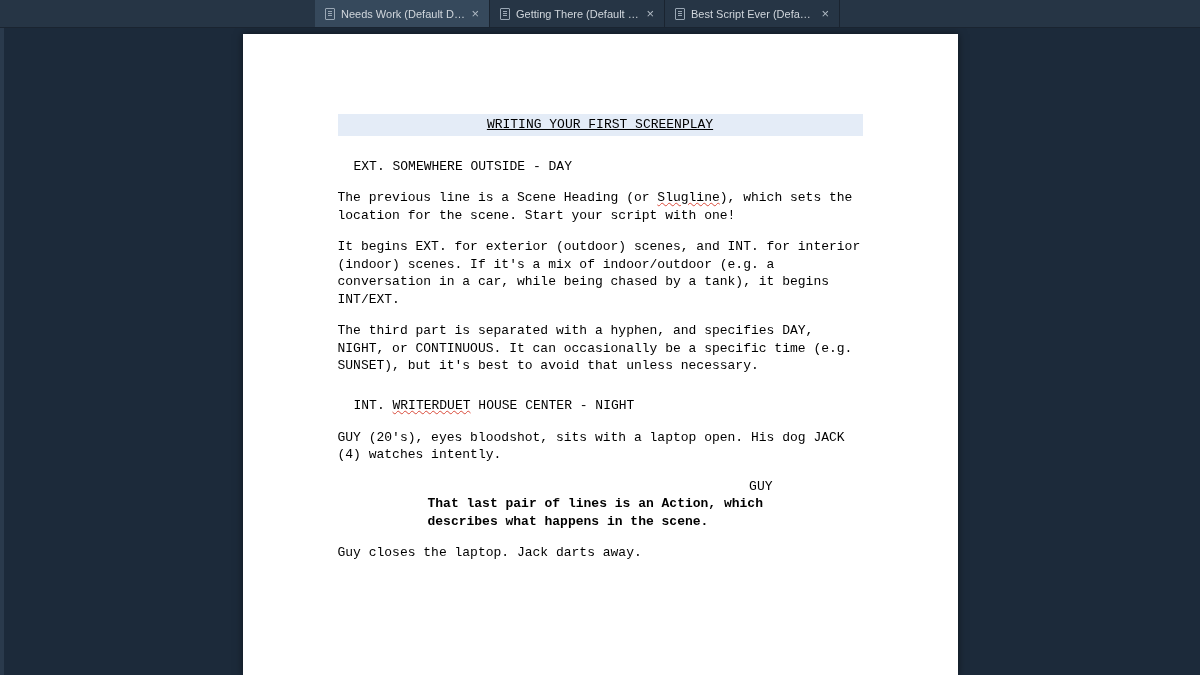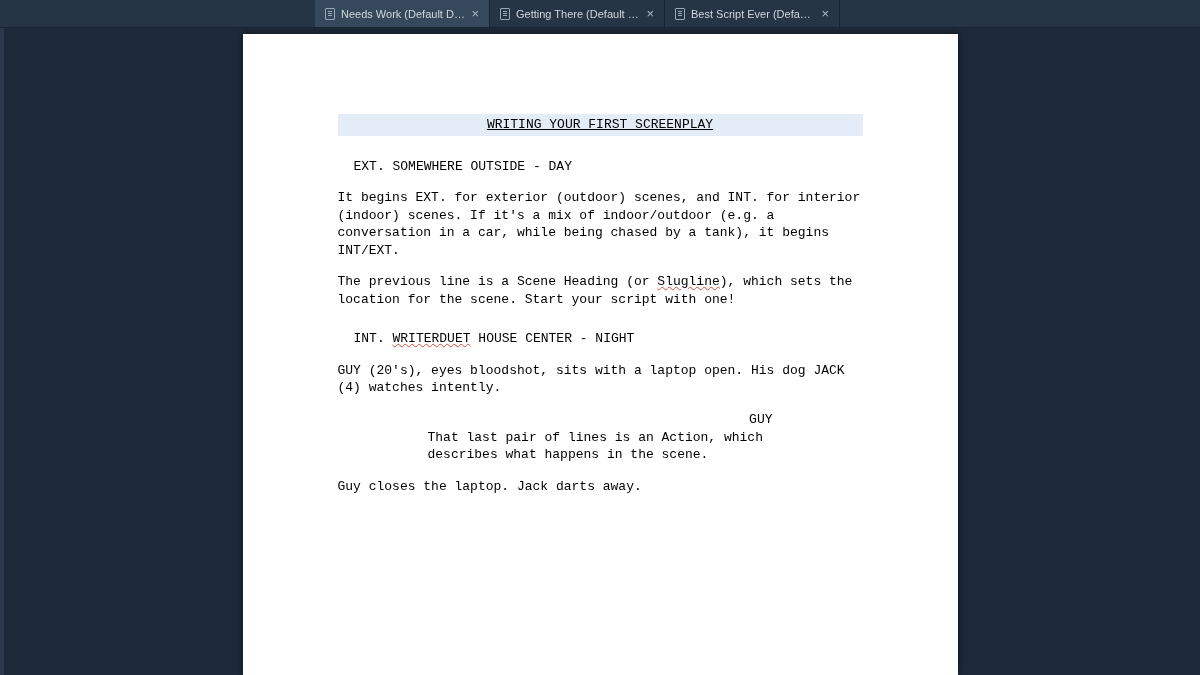--- a/index.html
+++ b/index.html
@@ -82,21 +82,21 @@
     margin-bottom: 16px;
   }
   .title-text {
     text-decoration: underline;
     font-weight: normal;
   }
 
   .action { margin-bottom: 14px; }
   .scene-heading { margin: 22px 0 14px 16px; }
   .cue { text-align: right; margin-left: 90px; margin-right: 90px; }
-  .dialogue { margin: 0 90px 14px 90px; }
+  .dialogue { margin: 0 90px 14px 90px; font-weight: bold; }
 
   .squiggle {
     text-decoration: underline wavy #d94a3a;
     text-decoration-thickness: 1px;
   }
 
   
   .left-gutter {
     position: absolute;
     left: 0; top: 0; bottom: 0;
@@ -131,25 +131,26 @@
   <div class="left-gutter"></div>
   <div class="page">
 
     <div class="title-block">
       <span class="title-text">WRITING YOUR FIRST SCREENPLAY</span>
     </div>
 
 
     <div class="scene-heading">EXT. SOMEWHERE OUTSIDE - DAY</div>
 
-    <div class="action">It begins EXT. for exterior (outdoor) scenes, and INT. for interior (indoor) scenes. If it's a mix of indoor/outdoor (e.g. a conversation in a car, while being chased by a tank), it begins INT/EXT.</div>
-
     <div class="action">
       <span>The previous line is a Scene Heading (or </span><span class="squiggle">Slugline</span><span>), which sets the location for the scene. Start your script with one!</span>
     </div>
+
+    <div class="action">It begins EXT. for exterior (outdoor) scenes, and INT. for interior (indoor) scenes. If it's a mix of indoor/outdoor (e.g. a conversation in a car, while being chased by a tank), it begins INT/EXT.</div>
+    <div class="action">The third part is separated with a hyphen, and specifies DAY, NIGHT, or CONTINUOUS. It can occasionally be a specific time (e.g. SUNSET), but it's best to avoid that unless necessary.</div>
 
     <div class="scene-heading">
       <span>INT. </span><span class="squiggle">WRITERDUET</span><span> HOUSE CENTER - NIGHT</span>
     </div>
 
     <div class="action">GUY (20's), eyes bloodshot, sits with a laptop open. His dog JACK (4) watches intently.</div>
 
     <div class="cue">GUY</div>
     <div class="dialogue">That last pair of lines is an Action, which describes what happens in the scene.</div>
 

